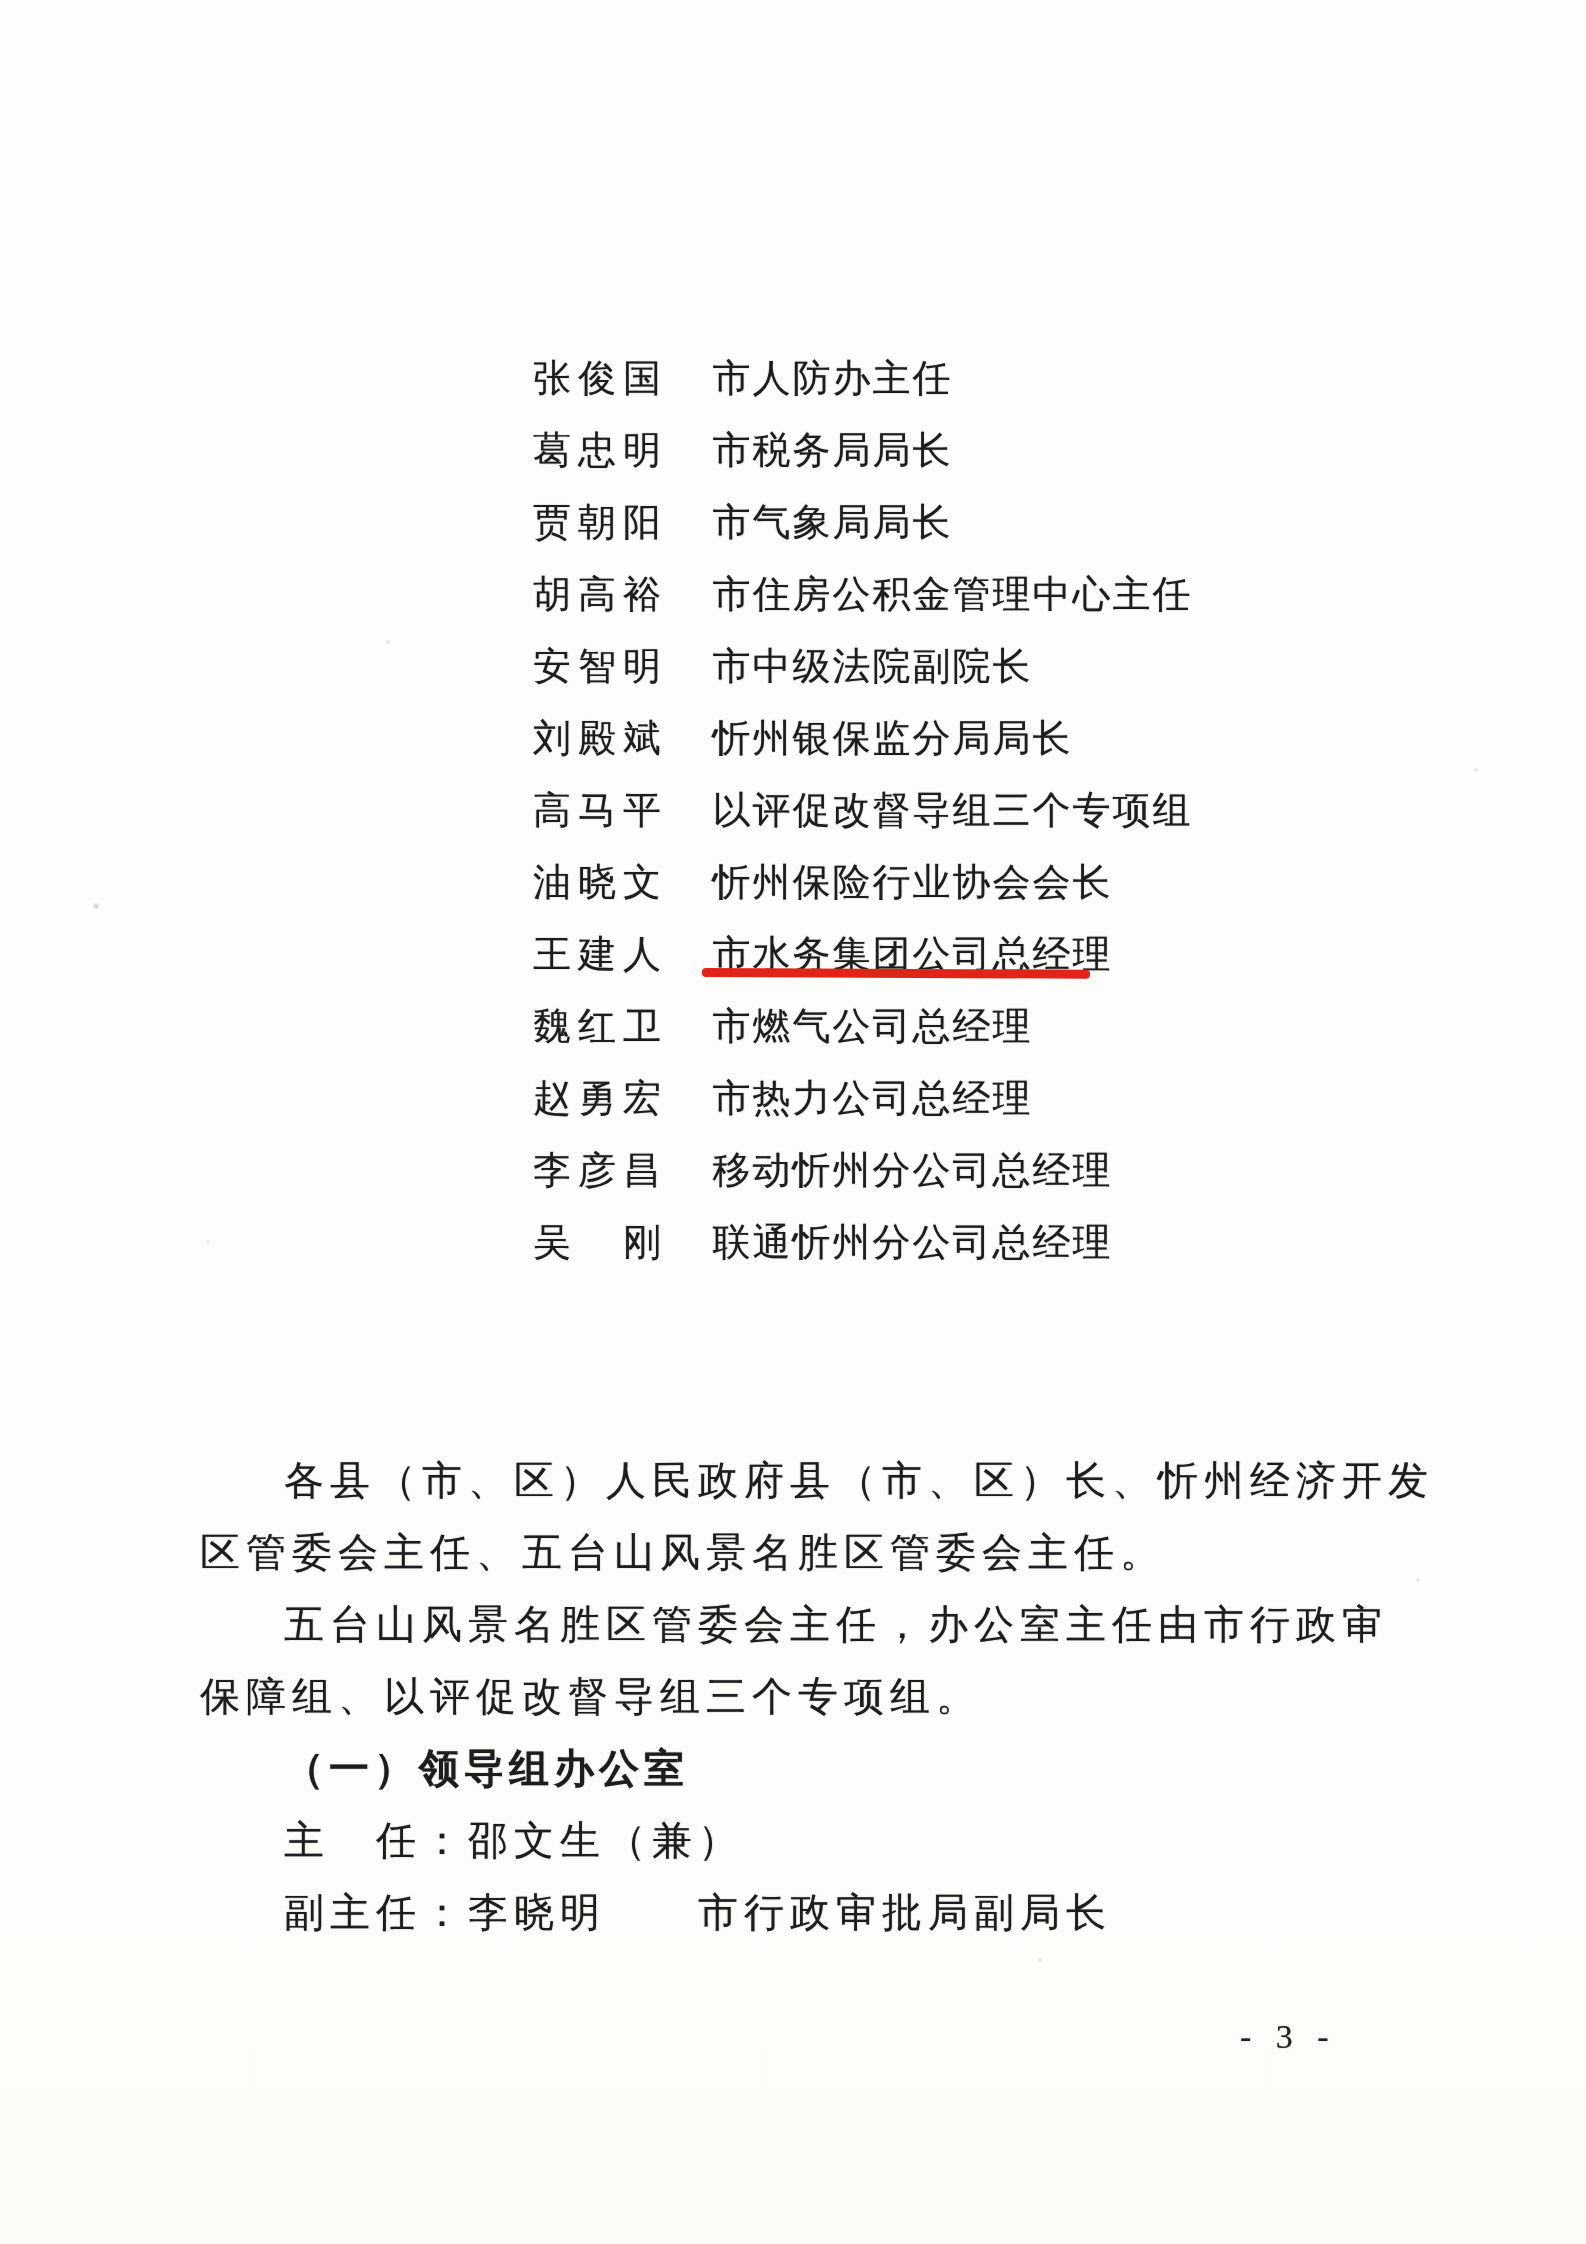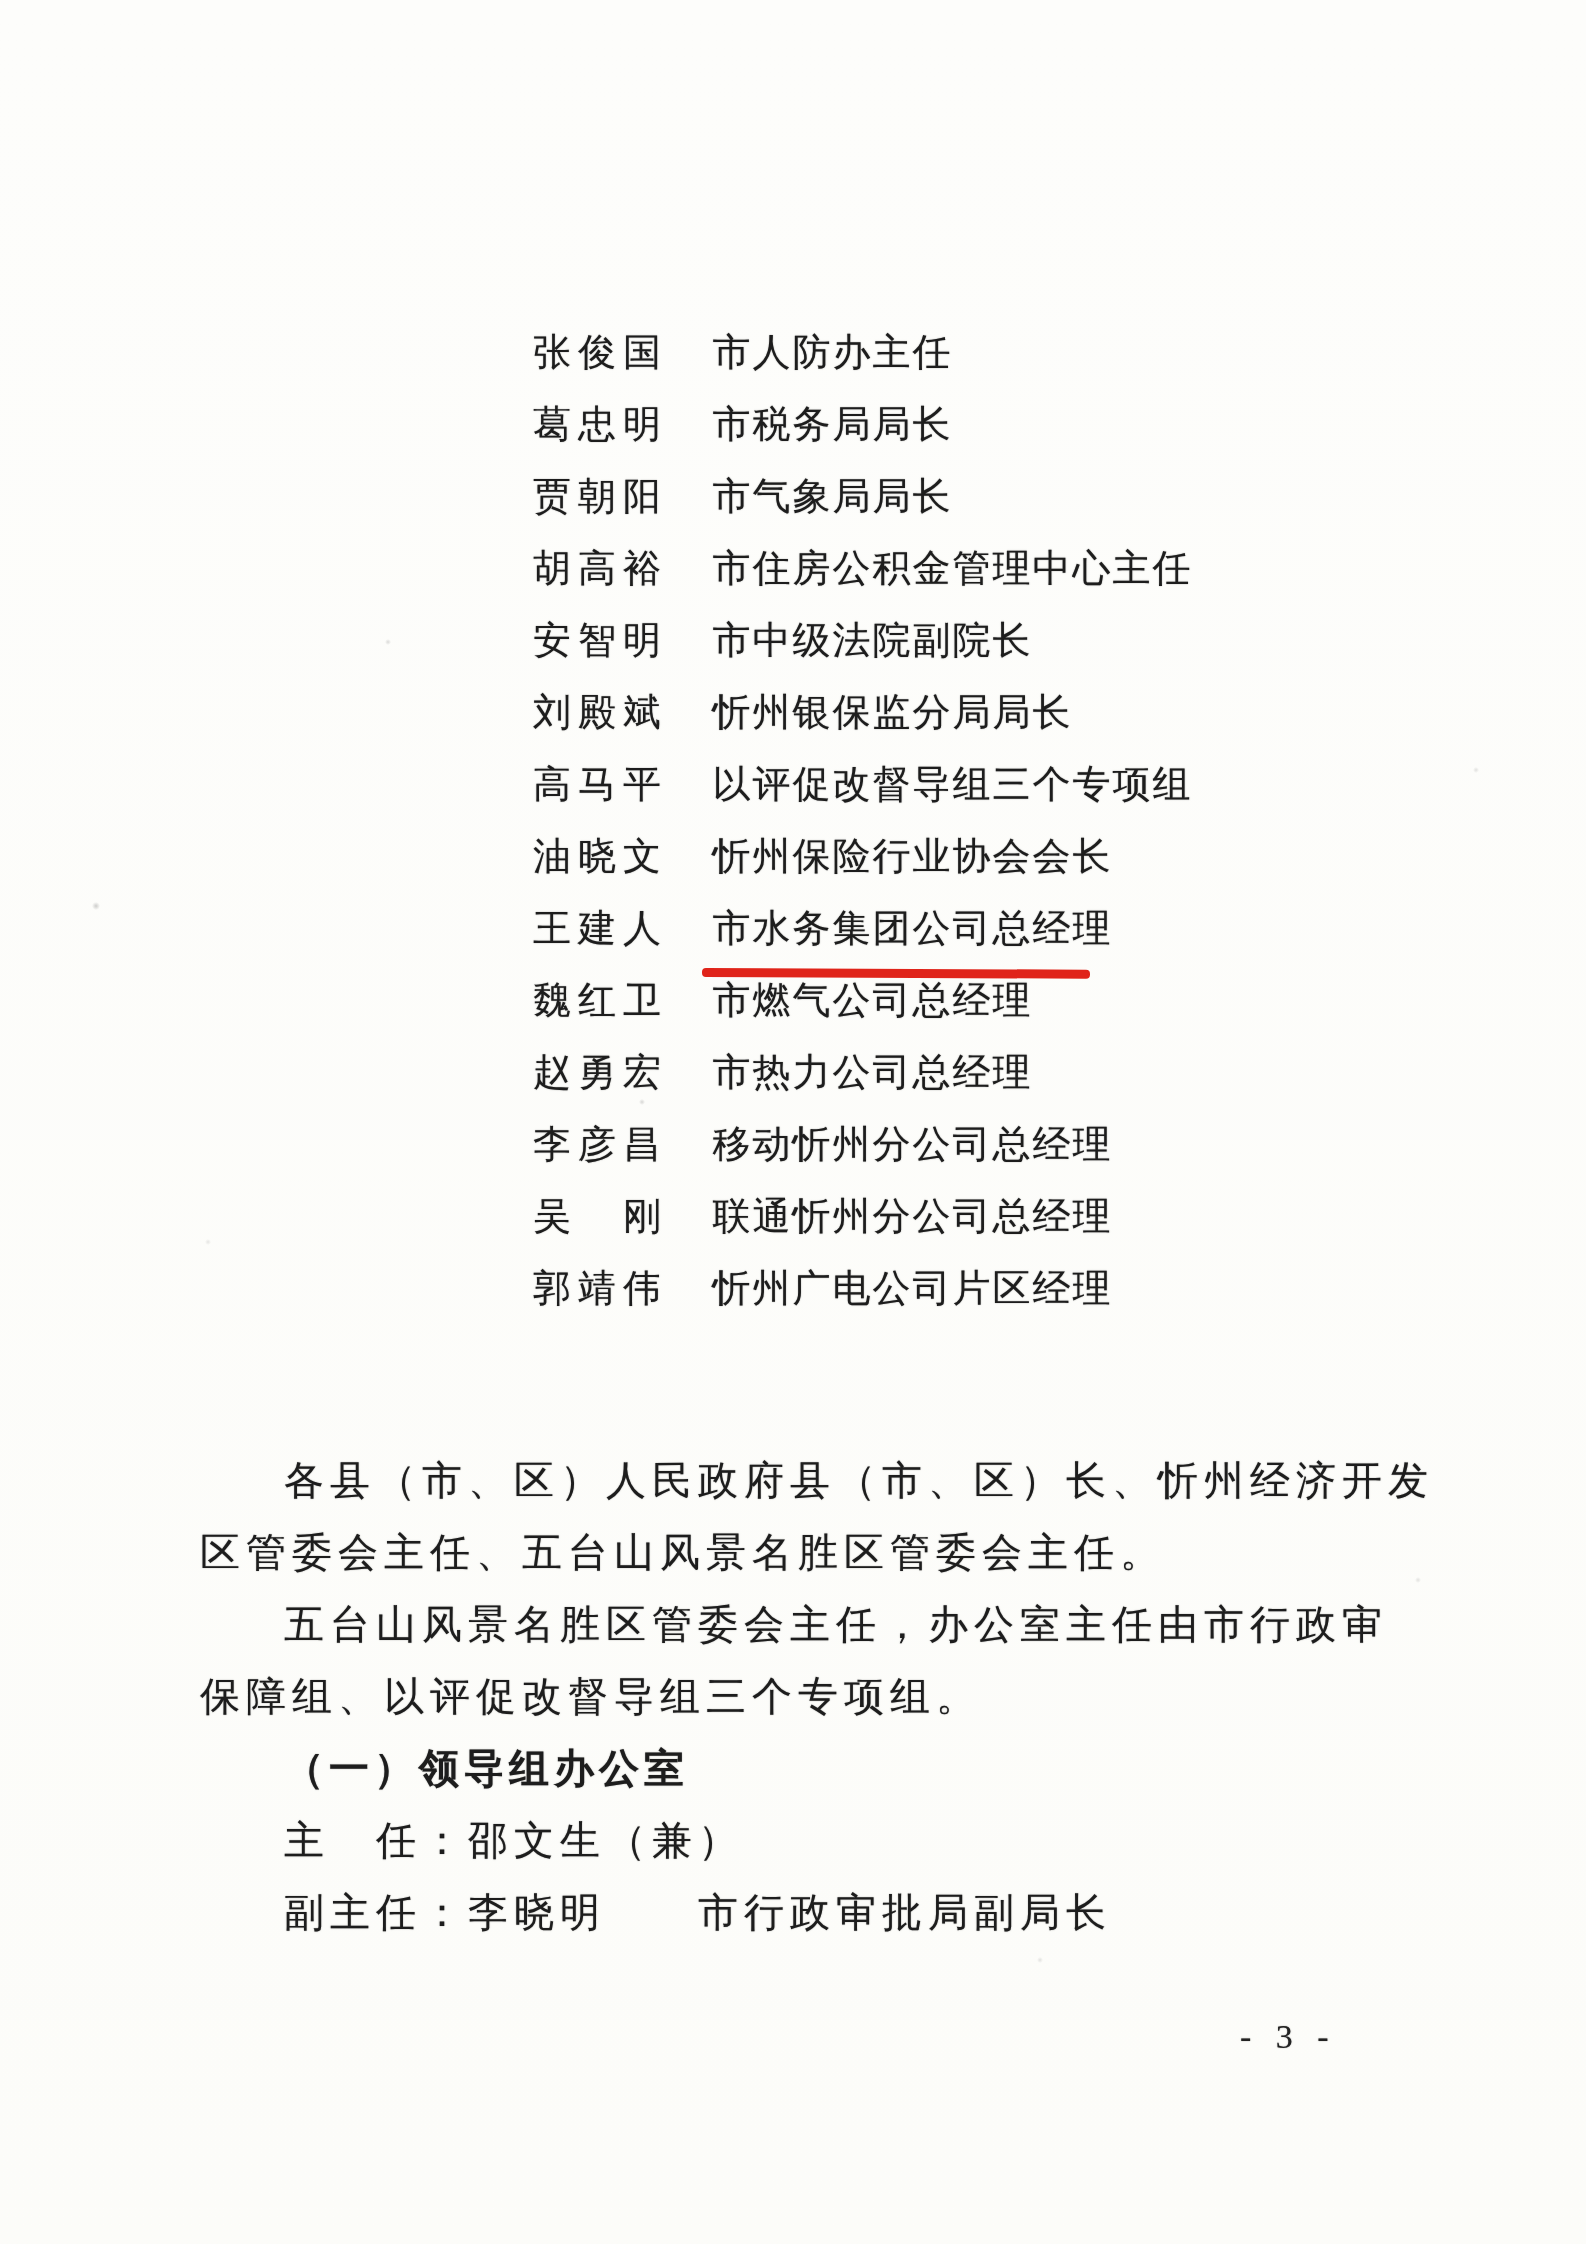--- a/index.html
+++ b/index.html
@@ -23,21 +23,21 @@
       linear-gradient(180deg,#fdfdfb 0%,#fcfcf9 100%);
     overflow:hidden;
     color:#1d1d1d;
   }
   
   .ink{ text-shadow:0 0 1.2px rgba(25,25,25,.55); }
 
   
   .roster{
     position:absolute;
-    left:533px; top:316px;
+    left:533px; top:342px;
     font-size:38px;
     white-space:nowrap;
   }
   .roster-row{ height:72px; line-height:72px; }
   .member-name{
     display:inline-block;
     width:138px;
     letter-spacing:7px;
   }
   .member-title{
@@ -130,24 +130,20 @@
       <span class="member-title">市热力公司总经理</span>
     </div>
     <div class="roster-row">
       <span class="member-name">李彦昌</span>
       <span class="member-title">移动忻州分公司总经理</span>
     </div>
     <div class="roster-row">
       <span class="member-name">吴　刚</span>
       <span class="member-title">联通忻州分公司总经理</span>
     </div>
-    <div class="roster-row">
-      <span class="member-name">郭靖伟</span>
-      <span class="member-title">忻州广电公司片区经理</span>
-    </div>
   </div>
 
   <div class="red-underline" style="background-color: rgb(224, 36, 26);"></div>
 
   <div class="bodytext ink">
     <div class="body-line indent">各县（市、区）人民政府县（市、区）长、忻州经济开发</div>
     <div class="body-line">区管委会主任、五台山风景名胜区管委会主任。</div>
     <div class="body-line indent">五台山风景名胜区管委会主任，办公室主任由市行政审</div>
     <div class="body-line">保障组、以评促改督导组三个专项组。</div>
     <div class="body-line indent heading">（一）领导组办公室</div>

